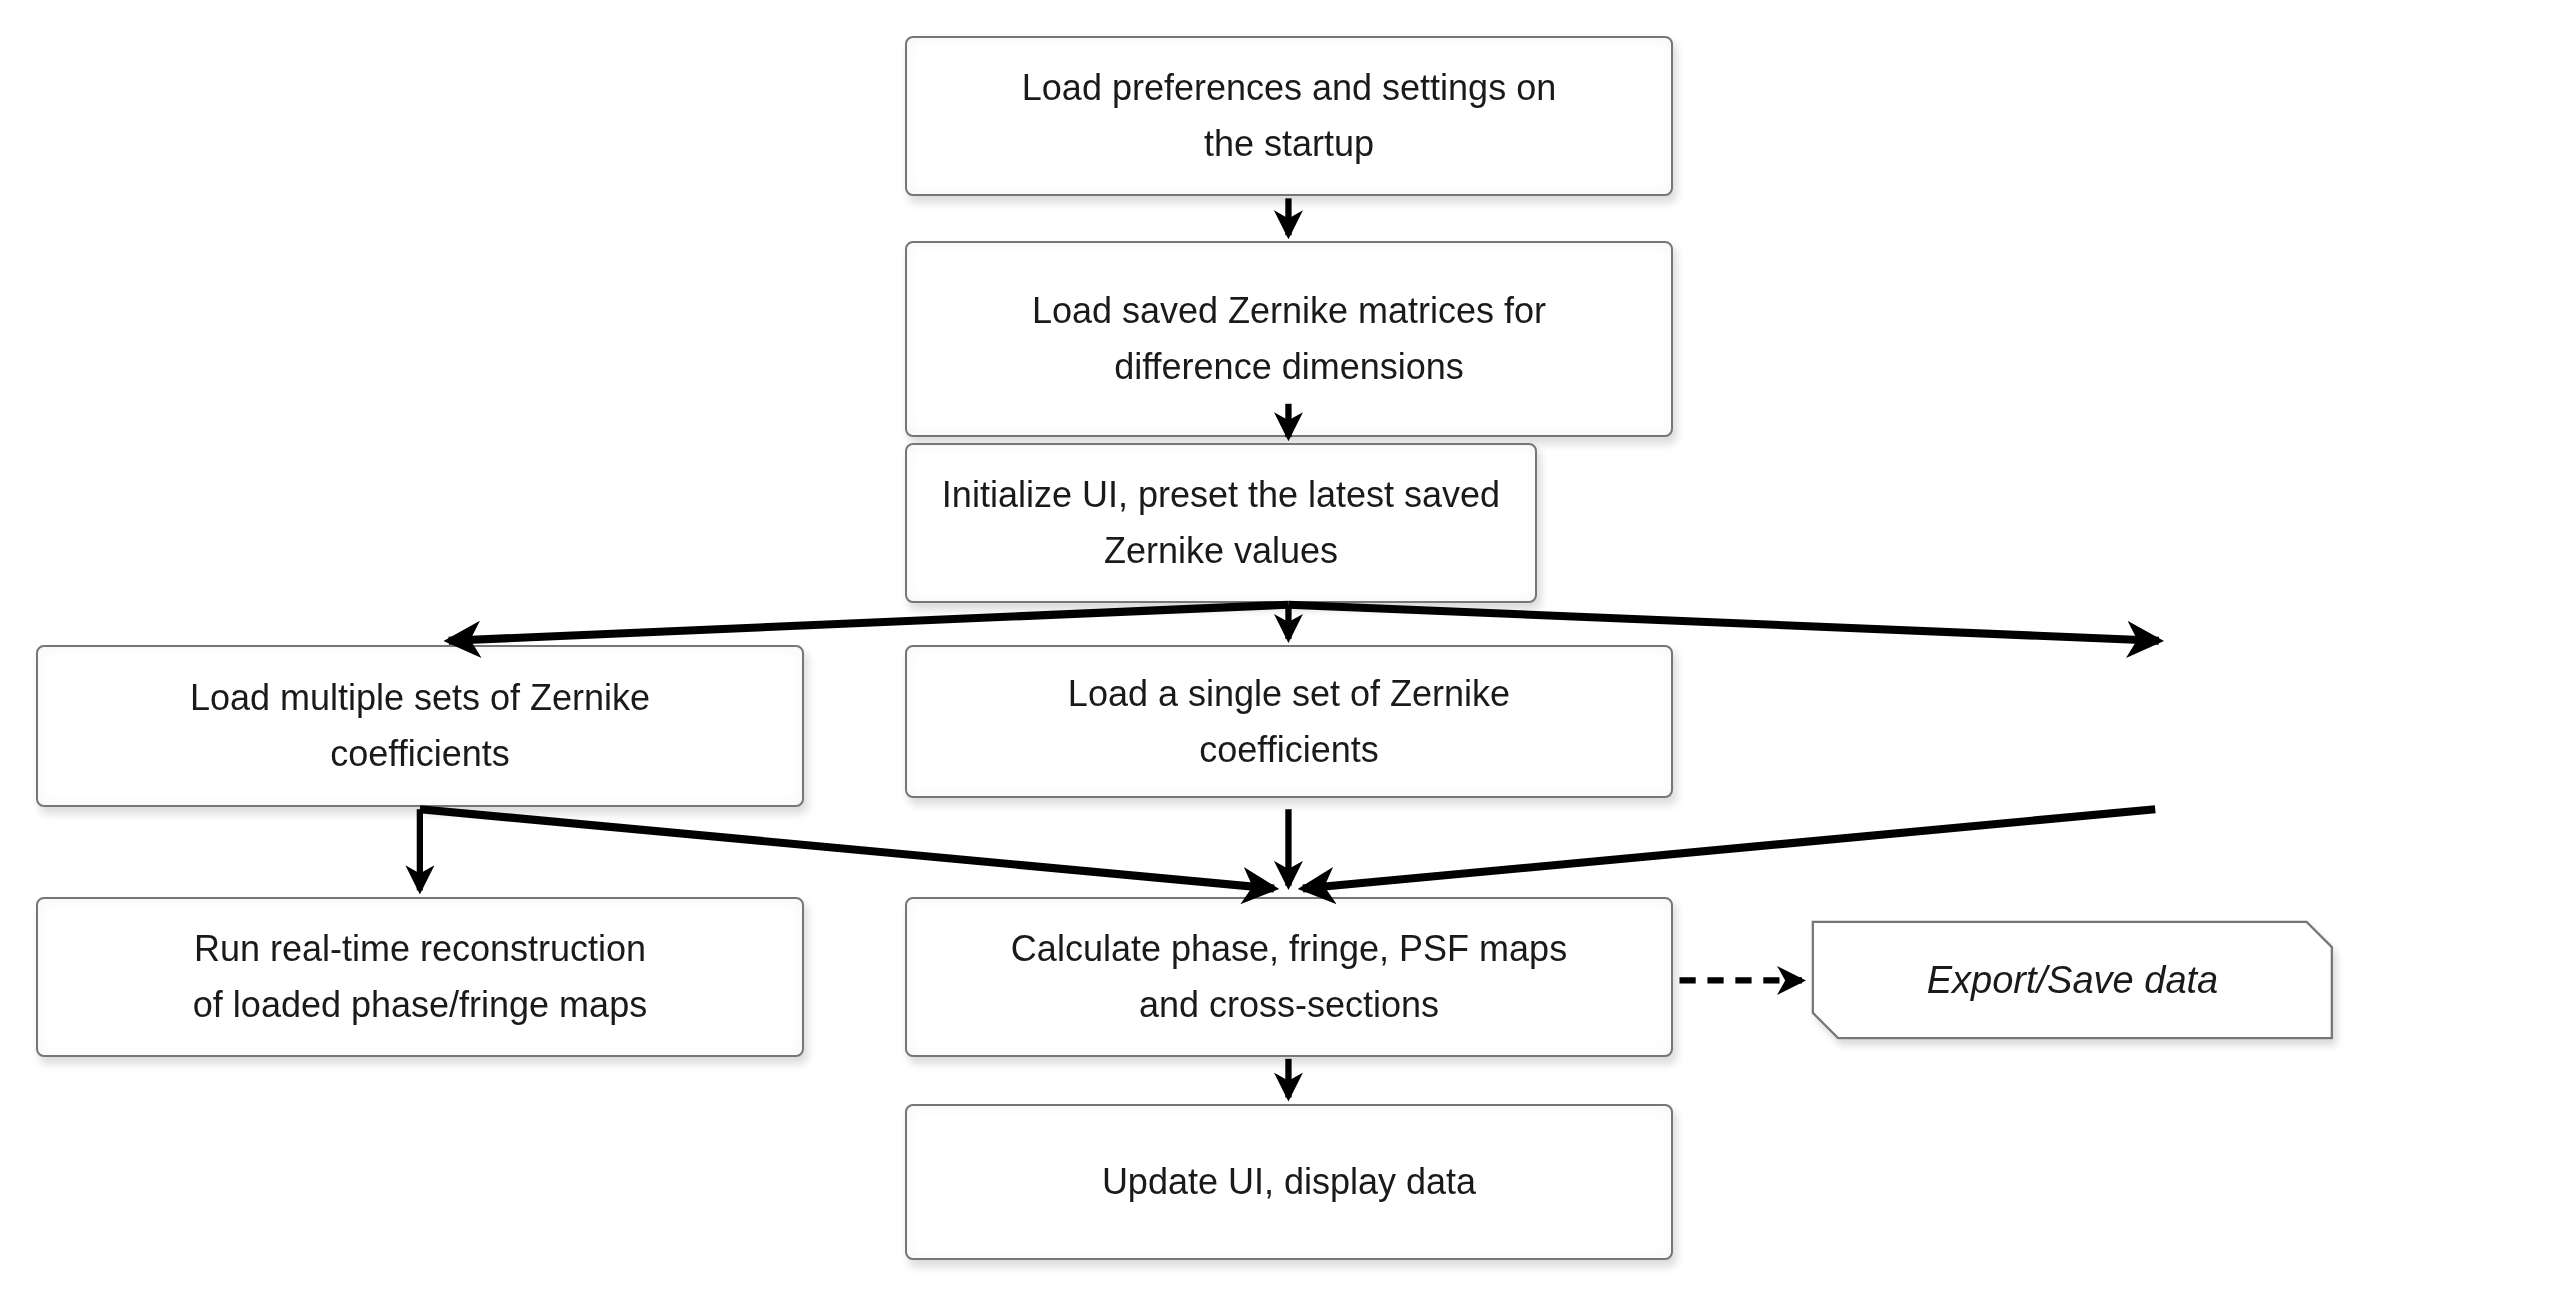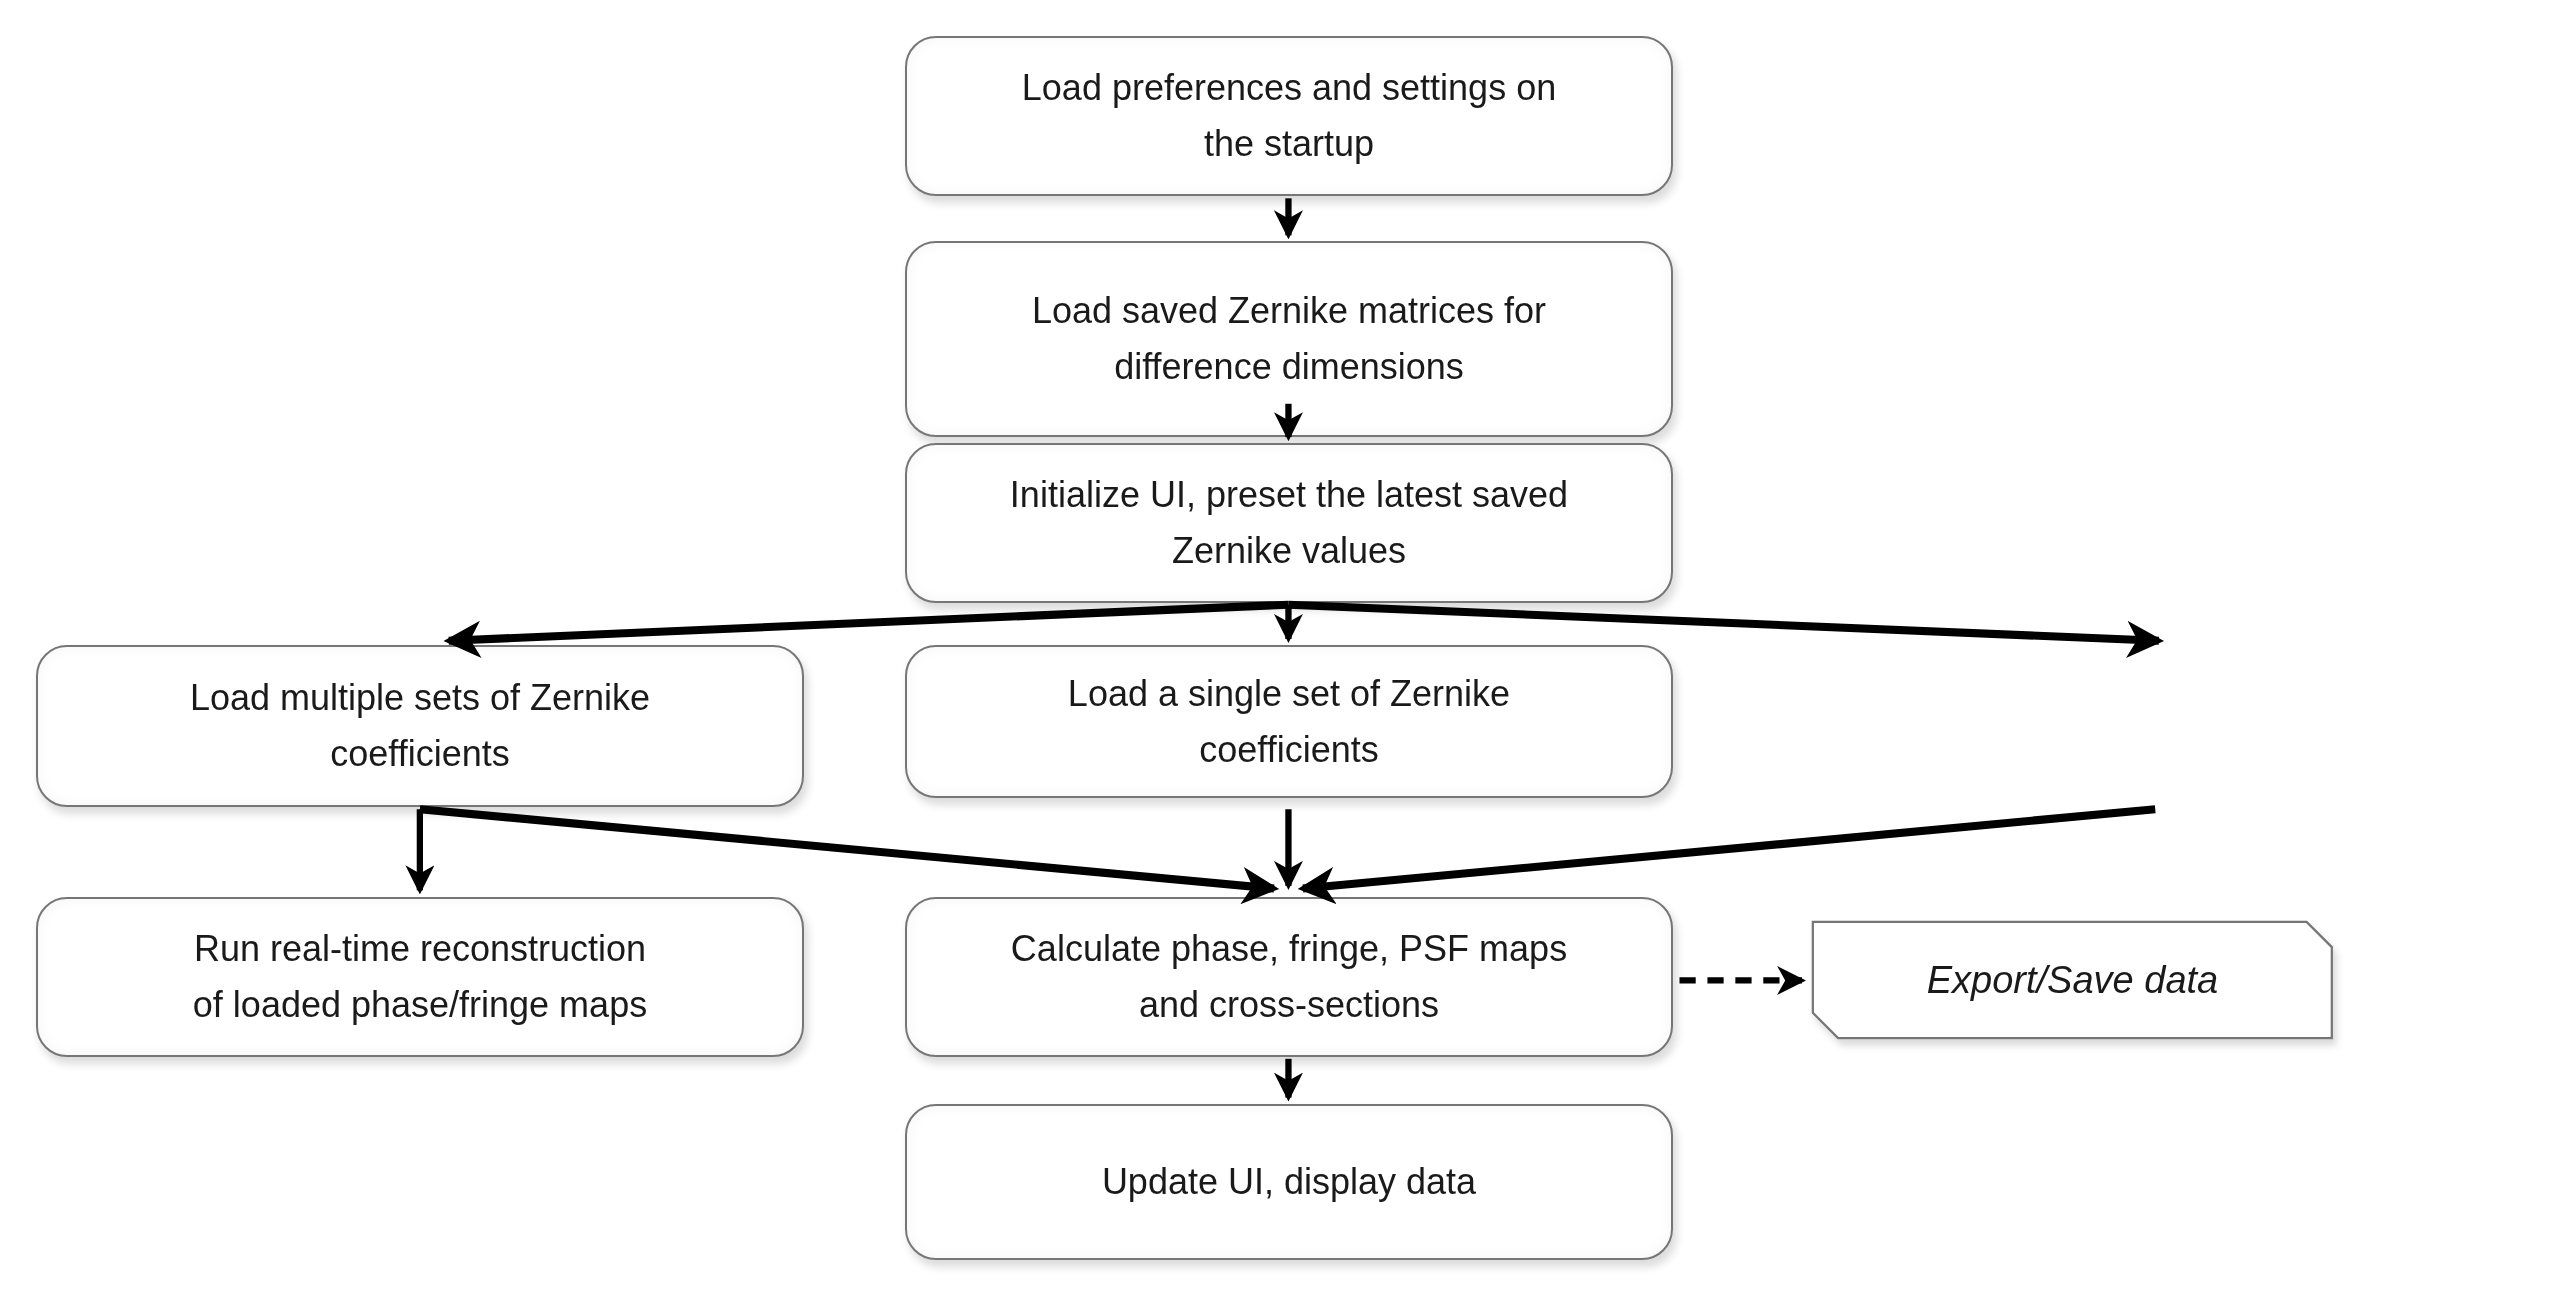--- a/index.html
+++ b/index.html
@@ -8,21 +8,21 @@
     width: 2576px;
     height: 1295px;
     background: #ffffff;
     font-family: "Liberation Sans", "DejaVu Sans", sans-serif;
     overflow: hidden;
   }
   .node {
     position: absolute;
     box-sizing: border-box;
     border: 2.3px solid #767676;
-    border-radius: 31px;
+    border-radius: 8px;
     background: #ffffff;
     box-shadow: 3.6px 6.3px 8px rgba(0,0,0,0.14), inset 0 0 14.4px rgba(0,0,0,0.045);
     display: flex;
     align-items: center;
     justify-content: center;
     z-index: 1;
   }
   .node-label {
     display: block;
     white-space: pre-line;
@@ -61,21 +61,21 @@
   <div class="node" style="left:905px; top:36px; width:768px; height:160px">
     <span class="node-label">Load preferences and settings on
 the startup</span>
   </div>
 
   <div class="node" style="left:905px; top:241px; width:768px; height:196px">
     <span class="node-label">Load saved Zernike matrices for
 difference dimensions</span>
   </div>
 
-  <div class="node" style="left:905px; top:443px; width:768px; height:160px">
+  <div class="node" style="left:905px; top:443px; width:632px; height:160px">
     <span class="node-label">Initialize UI, preset the latest saved
 Zernike values</span>
   </div>
 
   <div class="node" style="left:36px; top:645px; width:768px; height:162px">
     <span class="node-label">Load multiple sets of Zernike
 coefficients</span>
   </div>
 
   <div class="node" style="left:905px; top:645px; width:768px; height:153px">

